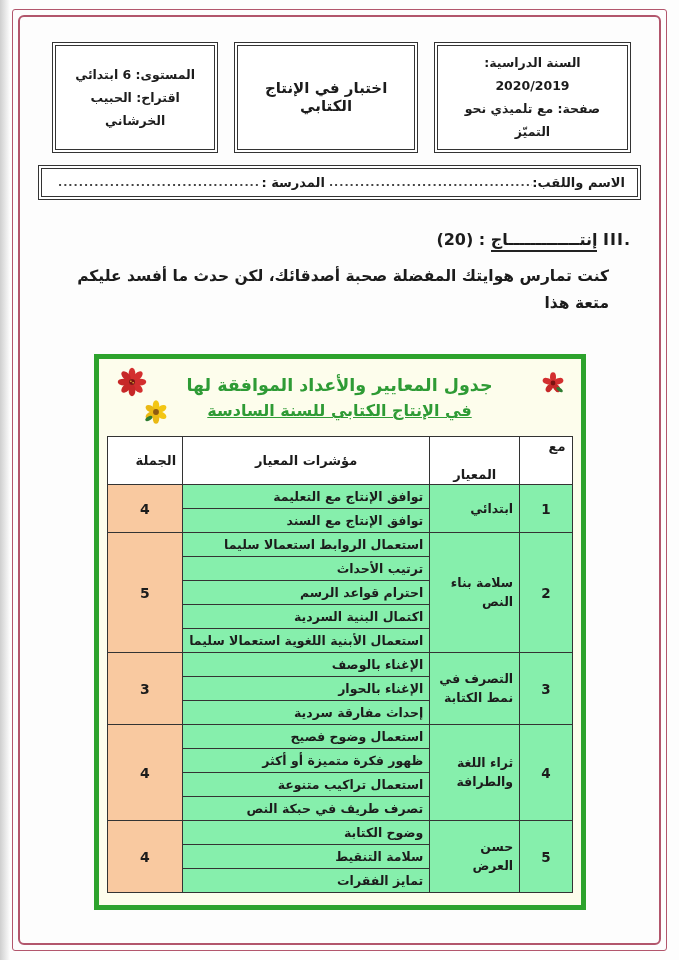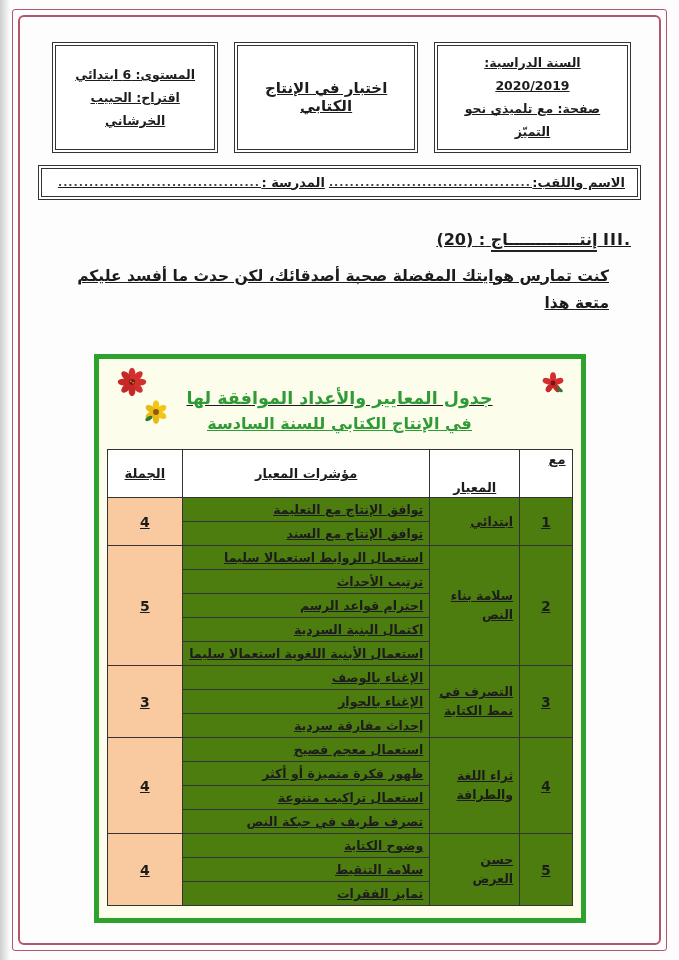--- a/index.html
+++ b/index.html
@@ -32,21 +32,20 @@
     border-radius:3px;
   }
   .frame-inner{
     position:absolute;inset:15px 18px;
     border:2px solid var(--frame);
     border-radius:6px;
   }
   .content{
     position:absolute;inset:24px 34px;
     padding-top:18px;
-    text-decoration:underline;
   }
 
   
   .hdr-row{
     display:flex;flex-direction:row;align-items:stretch;
     justify-content:space-between;
     padding:0 14px 0 18px;
     gap:16px;
   }
   .dbox{
@@ -97,48 +96,48 @@
 
   
   .rubric{
     width:492px;
     margin:36px auto 0 auto;
     border:5px solid var(--green);
     background:var(--pale);
   }
   .rubric-head{
     position:relative;
-    padding:26px 8px 9px 8px;
+    padding:13px 8px 9px 8px;
     text-align:center;
     color:var(--titlegreen);
     font-weight:bold;
   }
   .rubric-head .t1{font-size:17.5px;line-height:1.55;}
   .rubric-head .t2{font-size:16px;line-height:1.5;text-decoration:underline;}
   .flower{position:absolute;}
   .fl-red-left{left:18px;top:8px;}
   .fl-yellow{left:44px;top:40px;}
   .fl-red-right{right:16px;top:12px;}
 
   table.rubric-table{
     width:calc(100% - 16px);
     margin:4px auto 12px auto;
     border-collapse:collapse;
-    background:#4d7c0f;
+    background:#86efac;
     font-size:12.5px;font-weight:bold;
   }
   .rubric-table th,.rubric-table td{
     border:1px solid #333;
     padding:2px 6px;
   }
   .rubric-table th{height:48px;background:#fff;font-size:13px;}
   th.h-num{width:12%;vertical-align:top;text-align:right;}
   th.h-crit{width:20%;vertical-align:bottom;text-align:center;font-weight:bold;}
   th.h-ind{width:51%;vertical-align:middle;text-align:center;}
-  th.h-tot{width:17%;vertical-align:middle;text-align:center;}
+  th.h-tot{width:17%;vertical-align:middle;text-align:right;}
   td{height:24px;}
   td.num{text-align:center;vertical-align:middle;font-size:13.5px;}
   td.crit{text-align:right;vertical-align:middle;line-height:1.5;}
   td.ind{text-align:right;vertical-align:middle;white-space:nowrap;}
   td.tot{text-align:center;vertical-align:middle;font-size:14px;}
   .peach{background:var(--peach);}
 </style>
 </head>
 <body>
 
@@ -279,21 +278,21 @@
         <tr>
           <td class="ind">الإغناء بالحوار</td>
         </tr>
         <tr>
           <td class="ind">إحداث مفارقة سردية</td>
         </tr>
 
         <tr>
           <td class="num" rowspan="4">4</td>
           <td class="crit" rowspan="4">ثراء اللغة والطرافة</td>
-          <td class="ind">استعمال معجم فصيح</td>
+          <td class="ind">استعمال وضوح فصيح</td>
           <td class="tot peach" rowspan="4">4</td>
         </tr>
         <tr>
           <td class="ind">ظهور فكرة متميزة أو أكثر</td>
         </tr>
         <tr>
           <td class="ind">استعمال تراكيب متنوعة</td>
         </tr>
         <tr>
           <td class="ind">تصرف طريف في حبكة النص</td>

